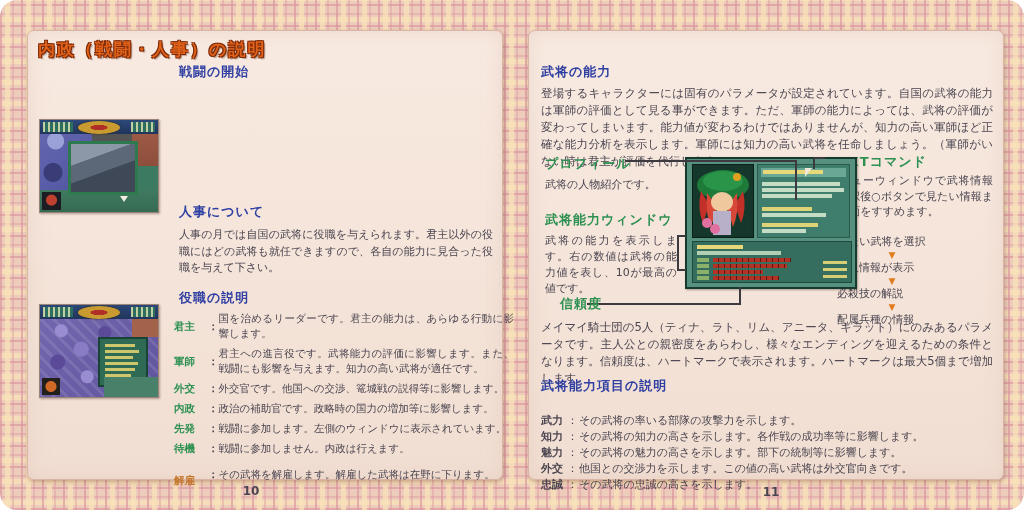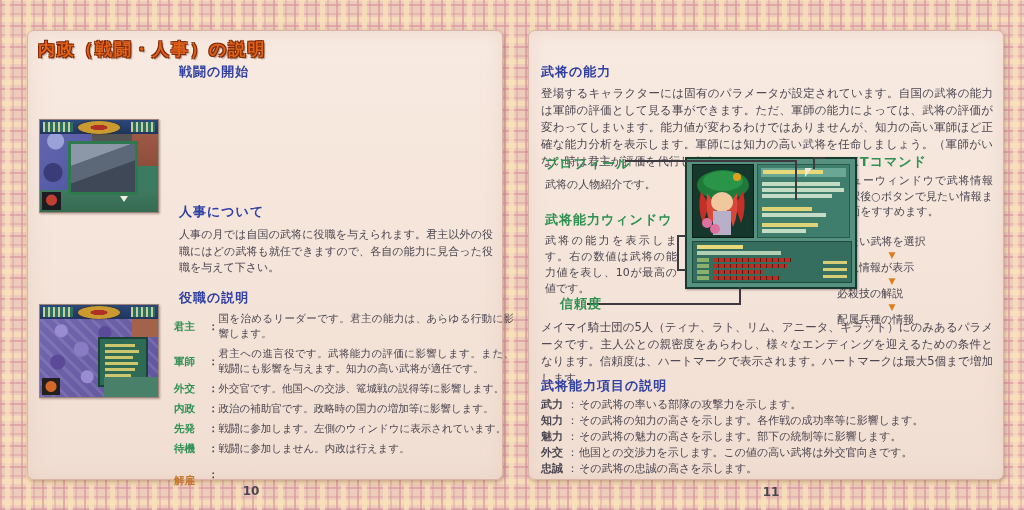--- a/index.html
+++ b/index.html
@@ -9,20 +9,21 @@
     background-color:#edccbb;
     background-image:
       repeating-linear-gradient(90deg,
         rgba(219,148,158,.65) 0 2px, rgba(0,0,0,0) 2px 5px,
         rgba(249,226,184,.75) 5px 10px, rgba(0,0,0,0) 10px 12px,
         rgba(219,148,158,.4) 12px 14px, rgba(0,0,0,0) 14px 21px),
       repeating-linear-gradient(0deg,
         rgba(219,148,158,.65) 0 2px, rgba(0,0,0,0) 2px 5px,
         rgba(249,226,184,.75) 5px 10px, rgba(0,0,0,0) 10px 12px,
         rgba(219,148,158,.4) 12px 14px, rgba(0,0,0,0) 14px 21px);
+    border-radius: 17px;
   }
   .page{
     position:absolute;top:30px;width:474px;height:448px;
     background:linear-gradient(180deg,#f8eae1 0%,#f4e3d8 60%,#f1ded2 100%);
     border:1px solid #d9b5a6;border-radius:7px;
     box-shadow:1px 2px 4px rgba(110,50,40,.35), inset 0 0 18px rgba(230,200,185,.5);
   }
   .page-left{left:27px;}
   .page-right{left:528px;}
   .abs{position:absolute;}
@@ -200,20 +201,21 @@
         <span class="role-desc">戦闘に参加します。左側のウィンドウに表示されています。</span>
       </div>
       <div class="role-row">
         <span class="role-label" style="color: rgb(46, 145, 82);">待機</span>
           <span class="role-sep">：</span>
         <span class="role-desc">戦闘に参加しません。内政は行えます。</span>
       </div>
       <div class="role-row">
         <span class="role-label" style="color: rgb(196, 118, 44); margin-top: 12px;">解雇</span>
           <span class="role-sep">：</span>
+        <span class="role-desc">その武将を解雇します。解雇した武将は在野に下ります。</span>
       </div>
     </div>
   </div>
   <div class="abs page-num" style="left:236px;top:484px;">10</div>
 
   <div class="page page-right">
 
     <div class="abs sec-head" style="left:12px;top:32px;">武将の能力</div>
     <div class="abs body-text" style="left:12px;top:54px;width:452px;line-height:17px;font-size:11.5px;">登場するキャラクターには固有のパラメータが設定されています。自国の武将の能力は軍師の評価として見る事ができます。ただ、軍師の能力によっては、武将の評価が変わってしまいます。能力値が変わるわけではありませんが、知力の高い軍師ほど正確な能力分析を表示します。軍師には知力の高い武将を任命しましょう。（軍師がいない時は君主が評価を代行します）</div>
 
@@ -299,21 +301,21 @@
     <div class="abs line line-h" style="left:148px;top:238px;width:9px;"></div>
 
     <div class="abs line line-h" style="left:58px;top:272px;width:154px;"></div>
     <div class="abs line line-v" style="left:210px;top:256px;height:18px;"></div>
 
     <div class="abs green-label" style="left:31px;top:264px;">信頼度</div>
     <div class="abs body-text" style="left:12px;top:288px;width:452px;line-height:17px;font-size:11.5px;">メイマイ騎士団の5人（ティナ、ラト、リム、アニータ、キラット）にのみあるパラメータです。主人公との親密度をあらわし、様々なエンディングを迎えるための条件となります。信頼度は、ハートマークで表示されます。ハートマークは最大5個まで増加します。</div>
 
     <div class="abs sec-head" style="left:12px;top:346px;">武将能力項目の説明</div>
 
-    <div class="abs" style="left:12px;top:368px;width:452px;">
+    <div class="abs" style="left:12px;top:384px;width:452px;">
       <div class="stat-row">
         <span class="stat-label">武力</span>
           <span class="stat-sep">：</span>
         <span class="stat-desc">その武将の率いる部隊の攻撃力を示します。</span>
       </div>
       <div class="stat-row">
         <span class="stat-label">知力</span>
           <span class="stat-sep">：</span>
         <span class="stat-desc">その武将の知力の高さを示します。各作戦の成功率等に影響します。</span>
       </div>

